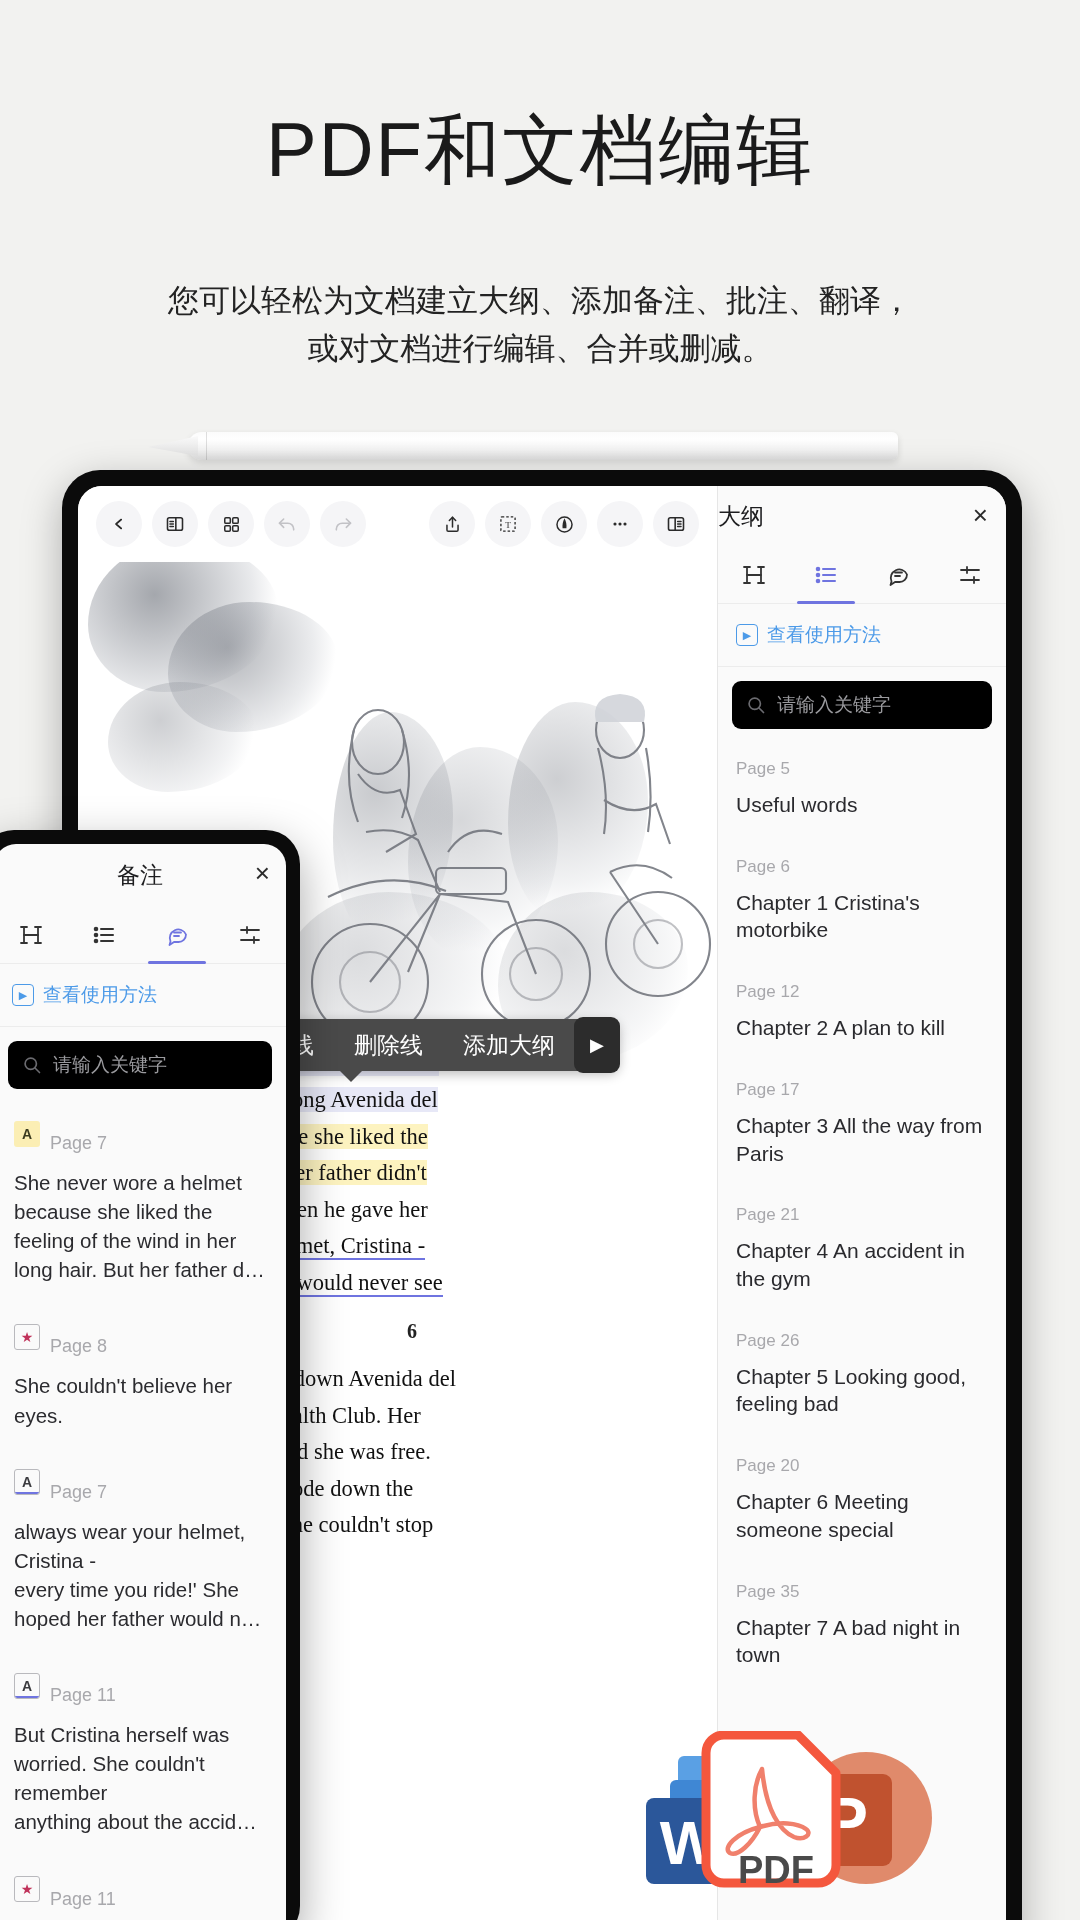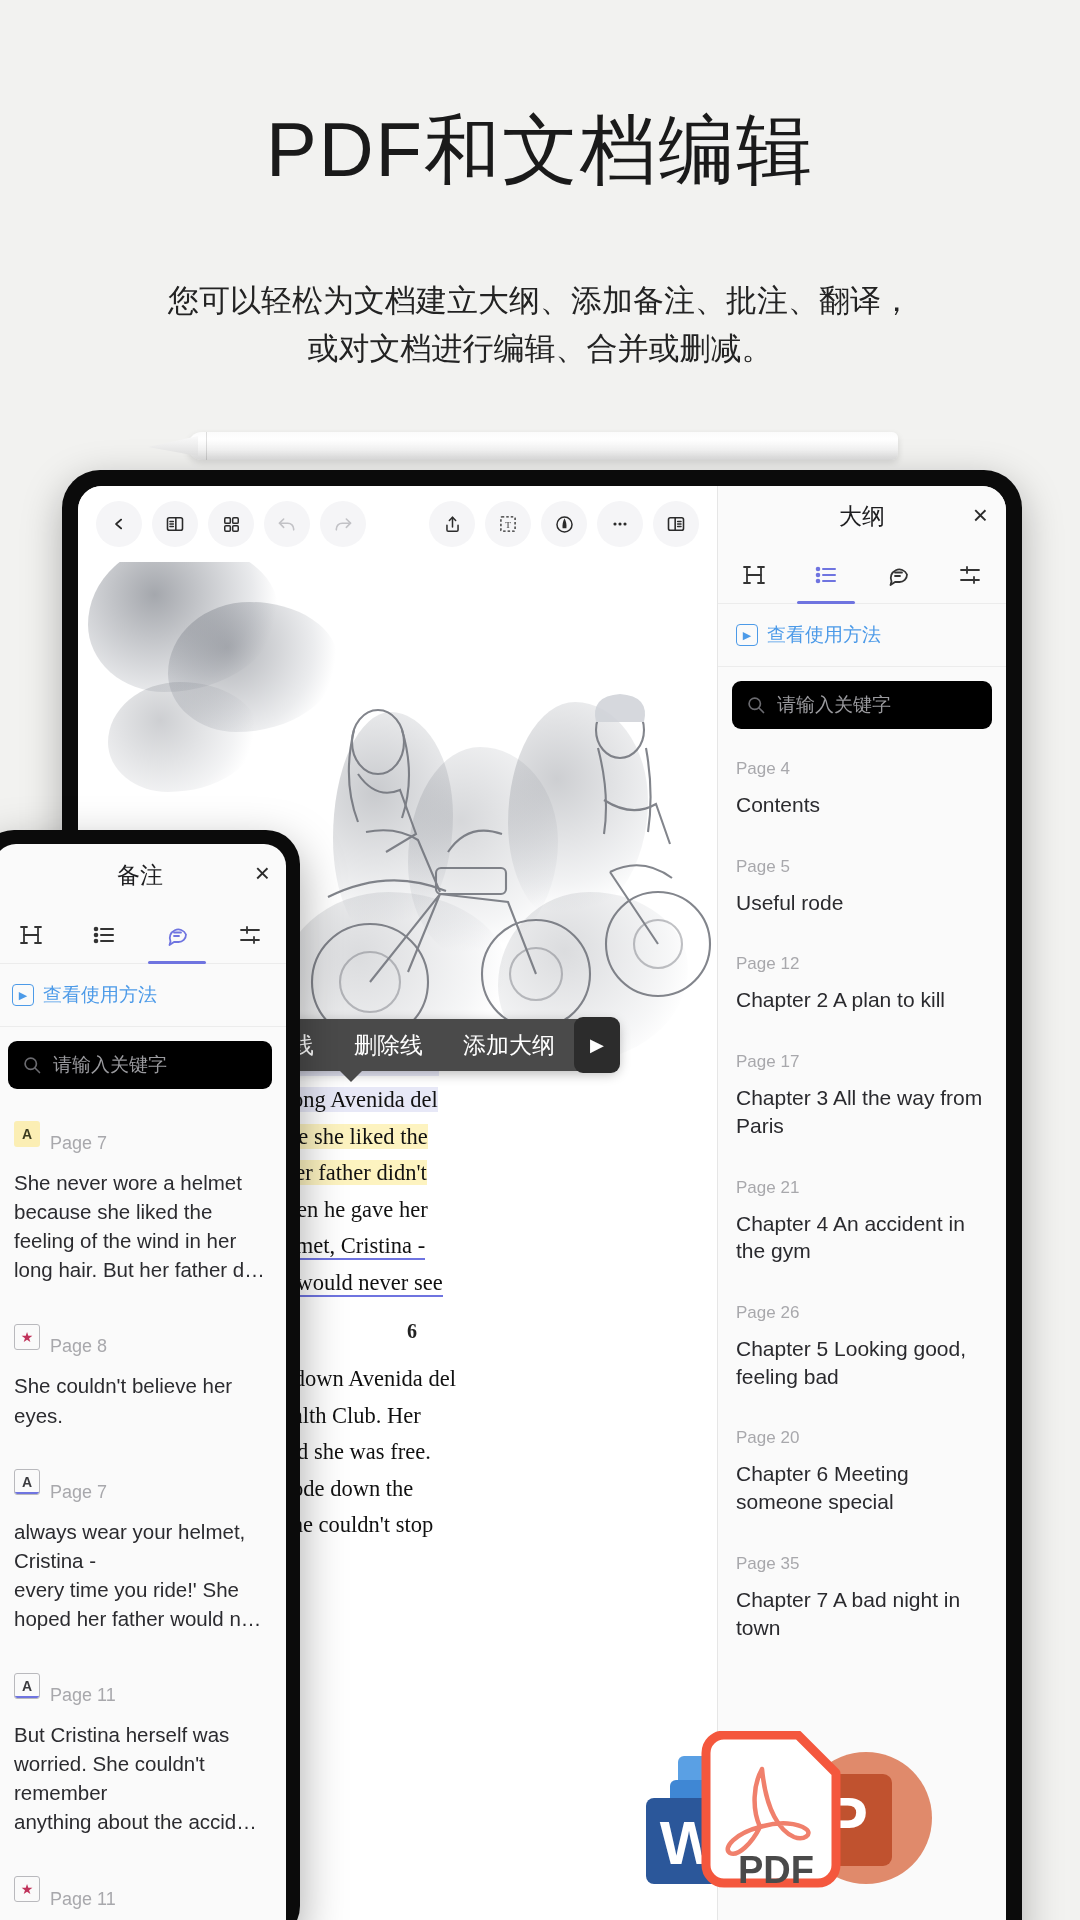--- a/index.html
+++ b/index.html
@@ -130,21 +130,21 @@
 
   
   .panel{
     width:288px; height:100%;
     background:#fafafa;
     position:relative;
     display:flex; flex-direction:column;
   }
   .panel-head{
     height:60px; position:relative;
-    display:flex; align-items:center; justify-content:center;
+    display:flex; align-items:center; 
   }
   .panel-title{ font-size:23px; color:#1d1d1f; }
   .panel-close{
     position:absolute; right:18px; top:16px;
     font-size:26px; color:#2b2b2b; line-height:1;
   }
   .panel-tabs{
     display:flex; height:58px; align-items:center;
     border-bottom:1px solid #ececec;
     position:relative;
@@ -416,26 +416,26 @@
         <div class="search-box">
           <svg width="20" height="20" viewBox="0 0 24 24" fill="none" stroke="#6b6b70" stroke-width="2" stroke-linecap="round">
               <circle cx="10.5" cy="10.5" r="6.8"></circle>
               <line x1="15.6" y1="15.6" x2="21" y2="21"></line>
             </svg>
           <span>请输入关键字</span>
         </div>
       </div>
       <div class="outline-list">
         <div class="ol-item">
-          <div class="ol-page">Page 4</div>
-          <div class="ol-title">Contents</div>
-        </div>
-        <div class="ol-item">
           <div class="ol-page">Page 5</div>
-          <div class="ol-title">Useful rode</div>
+          <div class="ol-title">Useful words</div>
+        </div>
+        <div class="ol-item">
+          <div class="ol-page">Page 6</div>
+          <div class="ol-title">Chapter 1 Cristina's motorbike</div>
         </div>
         <div class="ol-item">
           <div class="ol-page">Page 12</div>
           <div class="ol-title">Chapter 2 A plan to kill</div>
         </div>
         <div class="ol-item">
           <div class="ol-page">Page 17</div>
           <div class="ol-title">Chapter 3 All the way from Paris</div>
         </div>
         <div class="ol-item">

